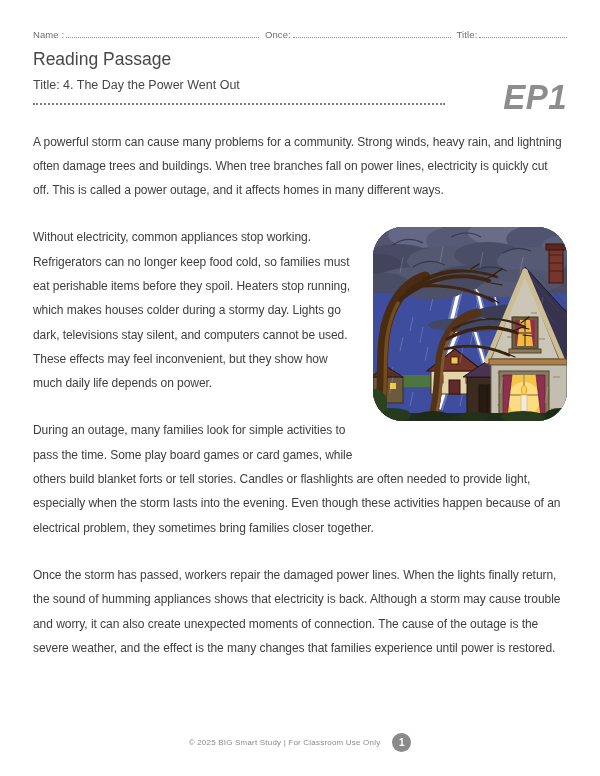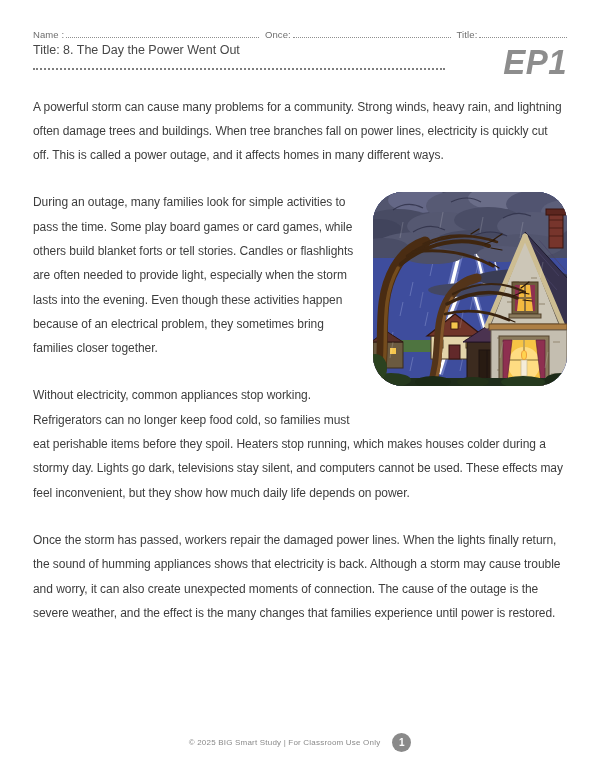--- a/index.html
+++ b/index.html
@@ -68,21 +68,22 @@
 
   <div class="meta-row">
     <span class="lbl">Name :</span>
     <span class="leader leader-name"></span>
     <span class="lbl">Once:</span>
     <span class="leader leader-class"></span>
     <span class="lbl">Title:</span>
     <span class="leader leader-date"></span>
   </div>
 
-  <div class="sub">Title: 8. The Day the Power Went Out</div>
+  <div class="title">Reading Passage</div>
+  <div class="sub">Title: 4. The Day the Power Went Out</div>
 
   <div class="sep-row">
     <div class="dotted"></div>
     <div class="logo">EP1</div>
   </div>
 
   <div class="passage">
     <p>A powerful storm can cause many problems for a community. Strong winds, heavy rain, and lightning often damage trees and buildings. When tree branches fall on power lines, electricity is quickly cut off. This is called a power outage, and it affects homes in many different ways.</p>
 
     <div class="figure">
@@ -216,22 +217,22 @@
           <ellipse cx="100" cy="190" rx="16" ry="5" fill="#223119"></ellipse>
           <ellipse cx="150" cy="190" rx="22" ry="6" fill="#263a1e"></ellipse>
           <ellipse cx="188" cy="188" rx="16" ry="7" fill="#1c2a17"></ellipse>
           <ellipse cx="2" cy="176" rx="12" ry="14" fill="#2b421f"></ellipse>
         </g>
 
         <path d="M30,30 l-3,16 M70,20 l-3,16 M110,25 l-3,16 M150,30 l-3,16 M50,100 l-3,16 M90,120 l-3,16 M170,70 l-3,16 M20,150 l-3,16 M130,150 l-3,16 M175,160 l-3,16" stroke="#ffffff" stroke-width="1.2" opacity="0.15" fill="none"></path>
       </svg>
     </div>
 
+    <p>Without electricity, common appliances stop working. Refrigerators can no longer keep food cold, so families must eat perishable items before they spoil. Heaters stop running, which makes houses colder during a stormy day. Lights go dark, televisions stay silent, and computers cannot be used. These effects may feel inconvenient, but they show how much daily life depends on power.</p>
     <p>During an outage, many families look for simple activities to pass the time. Some play board games or card games, while others build blanket forts or tell stories. Candles or flashlights are often needed to provide light, especially when the storm lasts into the evening. Even though these activities happen because of an electrical problem, they sometimes bring families closer together.</p>
-    <p>Without electricity, common appliances stop working. Refrigerators can no longer keep food cold, so families must eat perishable items before they spoil. Heaters stop running, which makes houses colder during a stormy day. Lights go dark, televisions stay silent, and computers cannot be used. These effects may feel inconvenient, but they show how much daily life depends on power.</p>
     <p>Once the storm has passed, workers repair the damaged power lines. When the lights finally return, the sound of humming appliances shows that electricity is back. Although a storm may cause trouble and worry, it can also create unexpected moments of connection. The cause of the outage is the severe weather, and the effect is the many changes that families experience until power is restored.</p>
   </div>
 
   <div class="footer">
     <span class="copy">© 2025 BIG Smart Study | For Classroom Use Only</span>
     <span class="page-badge">1</span>
   </div>
 
 </div>
 

